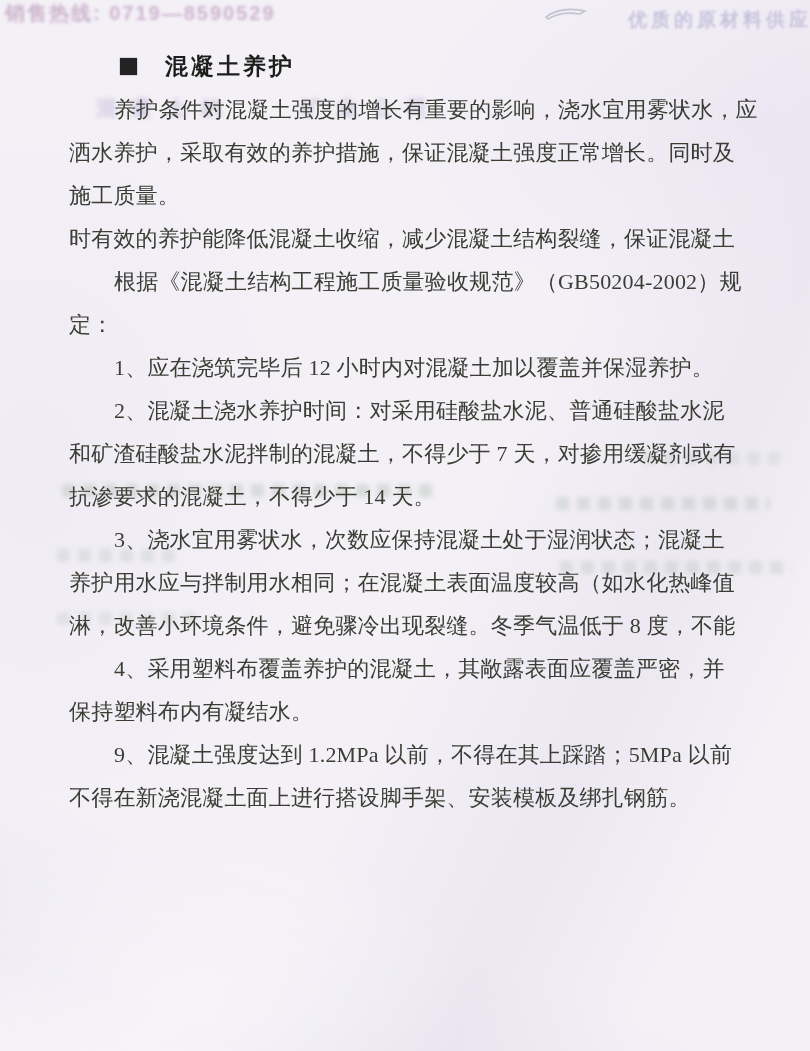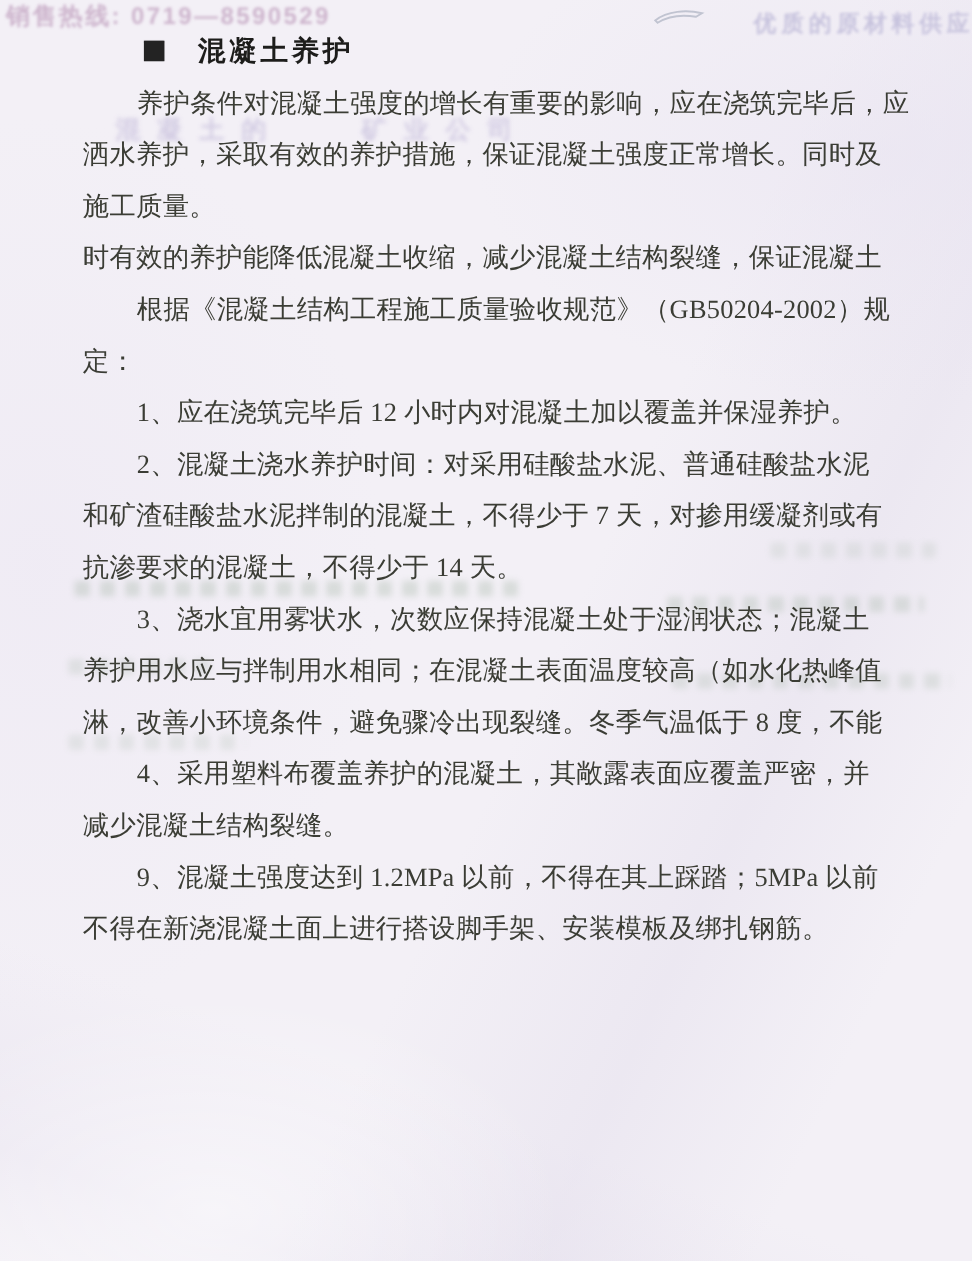--- a/index.html
+++ b/index.html
@@ -14,21 +14,21 @@
   .texture {
     position:absolute; inset:0; pointer-events:none;
     background:
       radial-gradient(ellipse 420px 260px at 22% 96%, rgba(255,255,255,.55), transparent 70%),
       radial-gradient(ellipse 500px 300px at 92% 12%, rgba(232,227,241,.55), transparent 70%),
       radial-gradient(ellipse 380px 500px at 4% 45%, rgba(236,231,243,.5), transparent 75%),
       linear-gradient(115deg, transparent 55%, rgba(223,217,233,.35) 72%, transparent 86%),
       linear-gradient(200deg, transparent 80%, rgba(226,220,236,.4) 93%, transparent 100%);
   }
   .content {
-    position:absolute; left:69px; top:20px; width:668px;
+    position:absolute; left:69px; top:44px; width:668px;
     color:#3b3d35;
   }
   .heading {
     display:flex; align-items:center; gap:28px;
     padding-left:51px; height:44px;
     font-size:23px; font-weight:bold; color:#1d1d1b;
     letter-spacing:3px;
   }
   .bullet {
     width:17px; height:17px; background:#232323; flex:0 0 auto;
@@ -89,32 +89,32 @@
   <div class="bleed b4"></div>
   <div class="bleed b5"></div>
   <div class="bleed b6"></div>
 
   <div class="content">
     <div class="heading">
       <span class="bullet"></span>
       <span>混凝土养护</span>
     </div>
     <div class="bodytext">
-      <div class="line indent">养护条件对混凝土强度的增长有重要的影响，应在浇筑完毕后，应</div>
+      <div class="line indent">养护条件对混凝土强度的增长有重要的影响，浇水宜用雾状水，应</div>
       <div class="line">洒水养护，采取有效的养护措施，保证混凝土强度正常增长。同时及</div>
       <div class="line">施工质量。</div>
       <div class="line">时有效的养护能降低混凝土收缩，减少混凝土结构裂缝，保证混凝土</div>
       <div class="line indent">根据《混凝土结构工程施工质量验收规范》（GB50204-2002）规</div>
       <div class="line">定：</div>
       <div class="line indent">1、应在浇筑完毕后 12 小时内对混凝土加以覆盖并保湿养护。</div>
       <div class="line indent">2、混凝土浇水养护时间：对采用硅酸盐水泥、普通硅酸盐水泥</div>
       <div class="line">和矿渣硅酸盐水泥拌制的混凝土，不得少于 7 天，对掺用缓凝剂或有</div>
       <div class="line">抗渗要求的混凝土，不得少于 14 天。</div>
       <div class="line indent">3、浇水宜用雾状水，次数应保持混凝土处于湿润状态；混凝土</div>
       <div class="line">养护用水应与拌制用水相同；在混凝土表面温度较高（如水化热峰值</div>
       <div class="line">淋，改善小环境条件，避免骤冷出现裂缝。冬季气温低于 8 度，不能</div>
       <div class="line indent">4、采用塑料布覆盖养护的混凝土，其敞露表面应覆盖严密，并</div>
-      <div class="line">减少混凝土结构裂缝。</div>
+      <div class="line">保持塑料布内有凝结水。</div>
       <div class="line indent">9、混凝土强度达到 1.2MPa 以前，不得在其上踩踏；5MPa 以前</div>
       <div class="line">不得在新浇混凝土面上进行搭设脚手架、安装模板及绑扎钢筋。</div>
     </div>
   </div>
 </div>
 
 </body></html>

